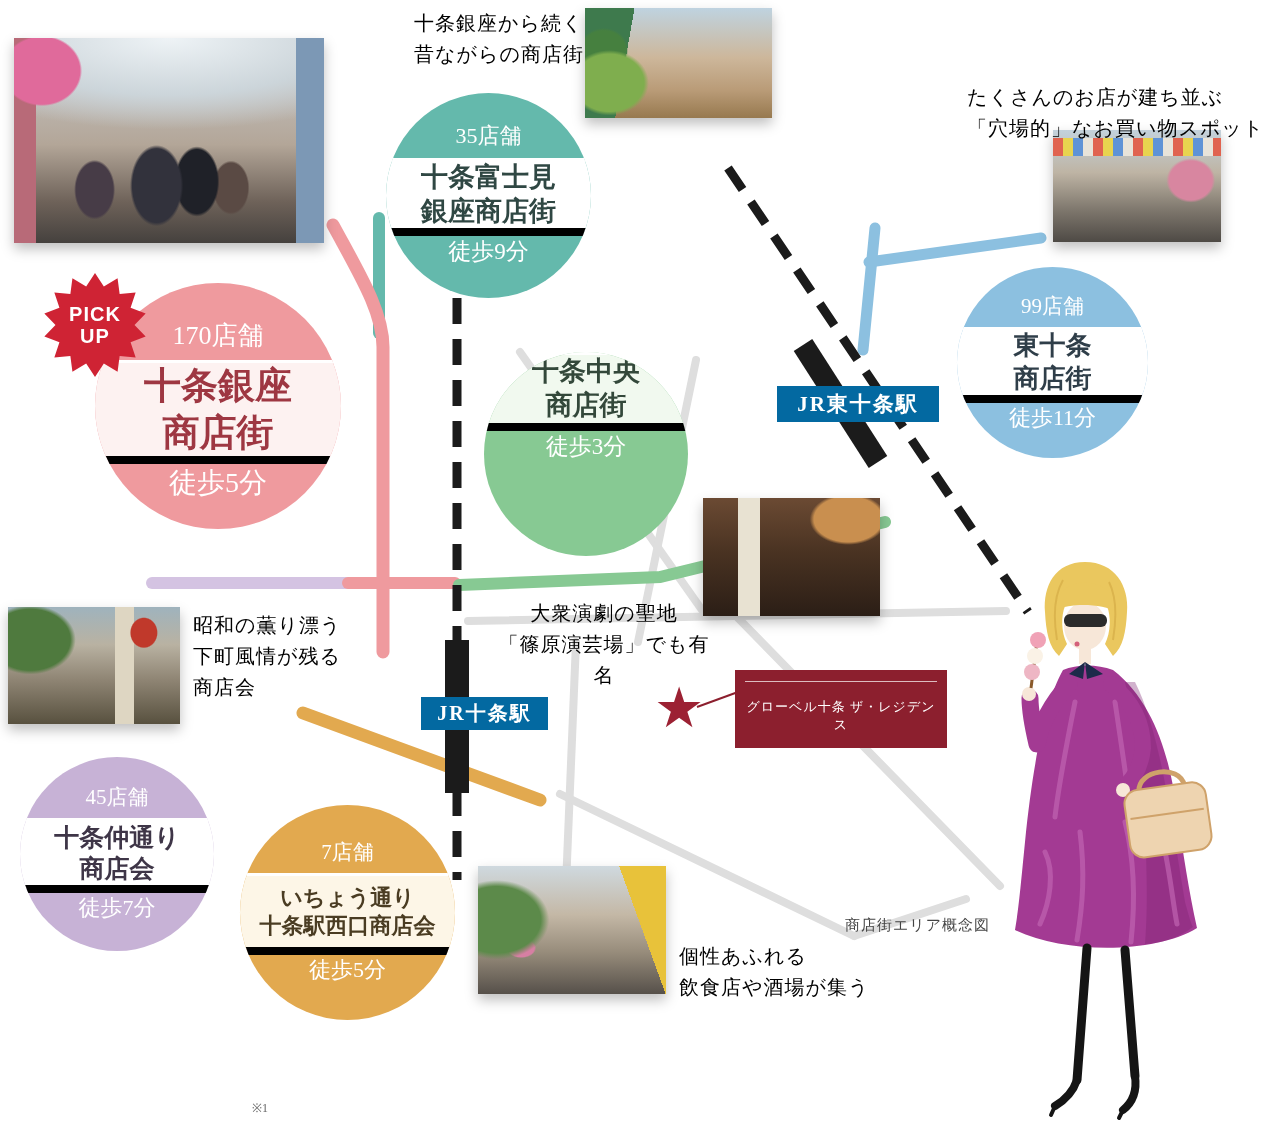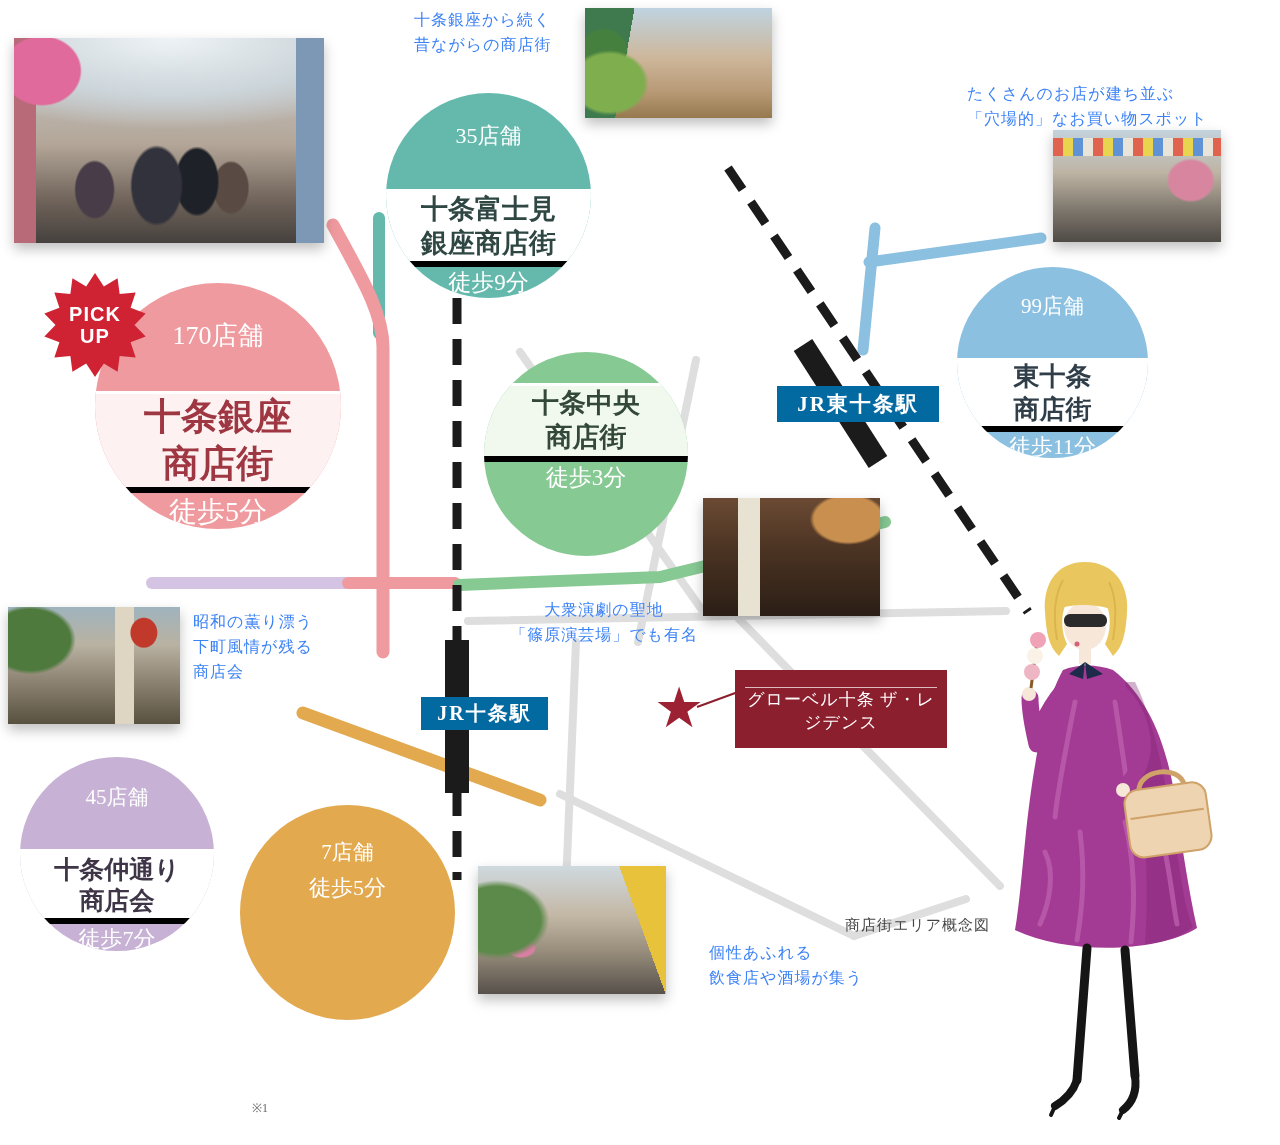--- a/index.html
+++ b/index.html
@@ -48,37 +48,37 @@
       linear-gradient(90deg, transparent 0 62%, #ded6c2 62% 73%, transparent 73%),
       linear-gradient(180deg,#9fb3bd 0%,#b9b2a2 32%,#8f8574 62%,#58513f 100%);}
   .photo-icho{left:478px;top:866px;width:188px;height:128px;
     background:
       linear-gradient(250deg, #e8c23a 0 20%, transparent 20%),
       radial-gradient(45% 50% at 10% 42%, #5c8a4a 0 52%, transparent 62%),
       radial-gradient(12% 12% at 23% 64%, #d77fa3 0 58%, transparent 66%),
       linear-gradient(180deg,#cfd9df 0%,#c4b8a6 38%,#968b7a 68%,#56504a 100%);}
 
   
-  .caption{position:absolute;z-index:2;font-size:16px;line-height:1.55;letter-spacing:1px;color:#3b82f6;}
+  .caption{position:absolute;z-index:2;font-size:20px;line-height:1.55;letter-spacing:1px;color:#000000;}
   .cap-fujimi{left:414px;top:8px;}
   .cap-higashi{left:967px;top:82px;}
   .cap-nakadori{left:193px;top:610px;}
   .cap-shinohara{left:494px;top:598px;width:220px;text-align:center;}
-  .cap-icho{left:709px;top:941px;}
+  .cap-icho{left:679px;top:941px;}
   .map-caption{position:absolute;left:845px;top:916px;z-index:2;font-size:15px;letter-spacing:1px;color:#444;}
   .footnote{position:absolute;left:252px;top:1099px;z-index:2;font-size:12px;color:#666;}
 
   
   .circle{position:absolute;z-index:3;border-radius:50%;overflow:hidden;display:flex;flex-direction:column;
           background:var(--main);text-align:center;}
   .circle .band{display:flex;justify-content:center;width:100%;box-sizing:border-box;}
   .circle .top{flex:0 0 31.5%;align-items:flex-end;padding-bottom:7px;color:#fff;font-size:var(--fs-shops);}
   .circle .mid{flex:0 0 38.5%;align-items:center;background:var(--mid);color:var(--name);
-               border-top:3px solid #fff;border-bottom:6px solid #000000;
-               font-weight:bold;font-size:var(--fs-name);line-height:1.25;margin-top:31px;}
+               border-top:3px solid #fff;border-bottom:8px solid #000000;
+               font-weight:bold;font-size:var(--fs-name);line-height:1.25;}
   .circle .bottom{flex:1 1 auto;align-items:flex-start;color:#fff;font-size:var(--fs-walk);}
   .c-fujimi  {left:386px;top:93px; width:205px;height:205px;--main:#64b9ac;--mid:#ffffff;--name:#2f4743;--fs-shops:22px;--fs-name:27px;--fs-walk:23px;}
   .c-ginza   {left:95px; top:283px;width:246px;height:246px;--main:#ef9a9e;--mid:#fdf2f1;--name:#9e3742;--fs-shops:26px;--fs-name:37px;--fs-walk:28px;}
   .c-chuo    {left:484px;top:352px;width:204px;height:204px;--main:#87c993;--mid:#f1f9ef;--name:#33483a;--fs-shops:22px;--fs-name:27px;--fs-walk:23px;}
   .c-higashi {left:957px;top:267px;width:191px;height:191px;--main:#8cc0e0;--mid:#ffffff;--name:#2f3e49;--fs-shops:21px;--fs-name:26px;--fs-walk:22px;}
   .c-nakadori{left:20px; top:757px;width:194px;height:194px;--main:#c7b2d6;--mid:#ffffff;--name:#3e3547;--fs-shops:21px;--fs-name:25px;--fs-walk:22px;}
   .c-icho    {left:240px;top:805px;width:215px;height:215px;--main:#e2a94f;--mid:#fdf6e7;--name:#4a3c22;--fs-shops:21px;--fs-name:22px;--fs-walk:22px;}
 
   
   .pickup{position:absolute;left:43px;top:273px;width:104px;height:104px;z-index:4;}
@@ -96,22 +96,22 @@
   
   .res-star{position:absolute;left:654px;top:680px;z-index:3;font-size:56px;line-height:1;color:#9c2133;
             font-family:"DejaVu Sans",sans-serif;}
   .residence{position:absolute;left:735px;top:670px;width:212px;height:78px;z-index:3;background:#8c1f2e;color:#fff;
              box-sizing:border-box;padding:7px 10px 5px;}
   .res-top{display:flex;align-items:flex-end;justify-content:center;gap:8px;}
   .res-the{font-style:italic;font-size:33px;line-height:.9;}
   .res-col{display:flex;flex-direction:column;align-items:center;}
   .res-small{font-size:9px;letter-spacing:2.5px;}
   .res-main{font-size:21px;letter-spacing:3px;line-height:1.1;}
-  .res-jp{margin-top:10px;border-top:1px solid rgba(255,255,255,.7);padding-top:0;text-align:center;
-          font-size:17px;letter-spacing:1px;}
+  .res-jp{margin-top:4px;border-top:1px solid rgba(255,255,255,.7);padding-top:16px;text-align:center;
+          font-size:13px;letter-spacing:1px;}
 
   
   .woman{position:absolute;left:985px;top:552px;width:250px;height:593px;z-index:2;}
 </style>
 </head>
 <body>
 
 <div class="page">
 
   <svg class="map-svg" width="1280" height="1145" viewBox="0 0 1280 1145">
@@ -193,20 +193,22 @@
 
   <div class="circle c-nakadori">
     <div class="band top">45店舗</div>
     <div class="band mid pre">十条仲通り
 商店会</div>
     <div class="band bottom">徒歩7分</div>
   </div>
 
   <div class="circle c-icho">
     <div class="band top">7店舗</div>
+    <div class="band mid pre">いちょう通り
+十条駅西口商店会</div>
     <div class="band bottom">徒歩5分</div>
   </div>
 
   <div class="pickup">
     <svg width="104" height="104" viewBox="0 0 100 100">
       <polygon fill="#cf2334" points="50.0,0.0 58.5,13.0 71.7,5.0 73.7,20.3 89.1,18.8 84.2,33.5 98.7,38.9 88.0,50.0 98.7,61.1 84.2,66.5 89.1,81.2 73.7,79.7 71.7,95.0 58.5,87.0 50.0,100.0 41.5,87.0 28.3,95.0 26.3,79.7 10.9,81.2 15.8,66.5 1.3,61.1 12.0,50.0 1.3,38.9 15.8,33.5 10.9,18.8 26.3,20.3 28.3,5.0 41.5,13.0"></polygon>
     </svg>
     <div class="txt pre">PICK
 UP</div>
   </div>

